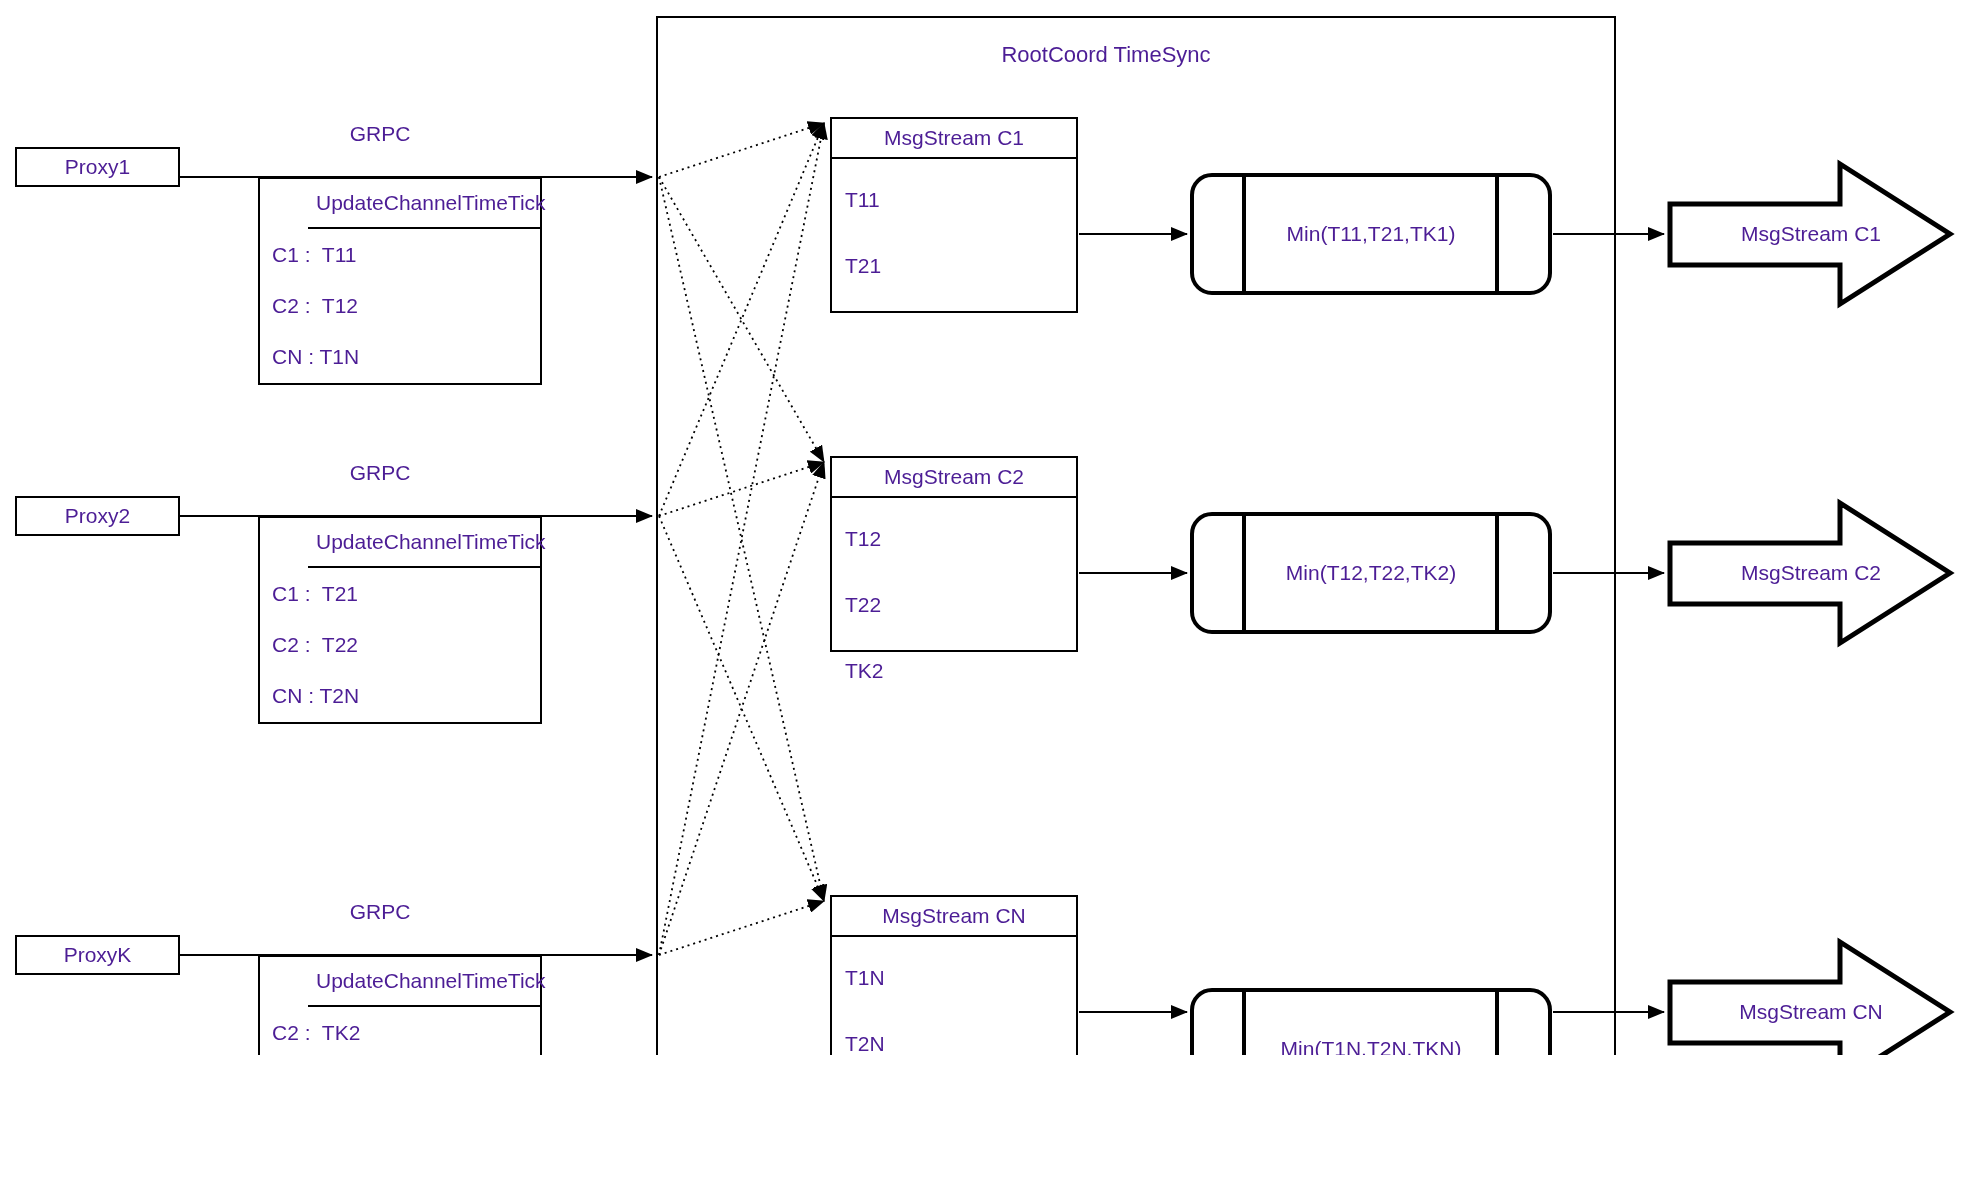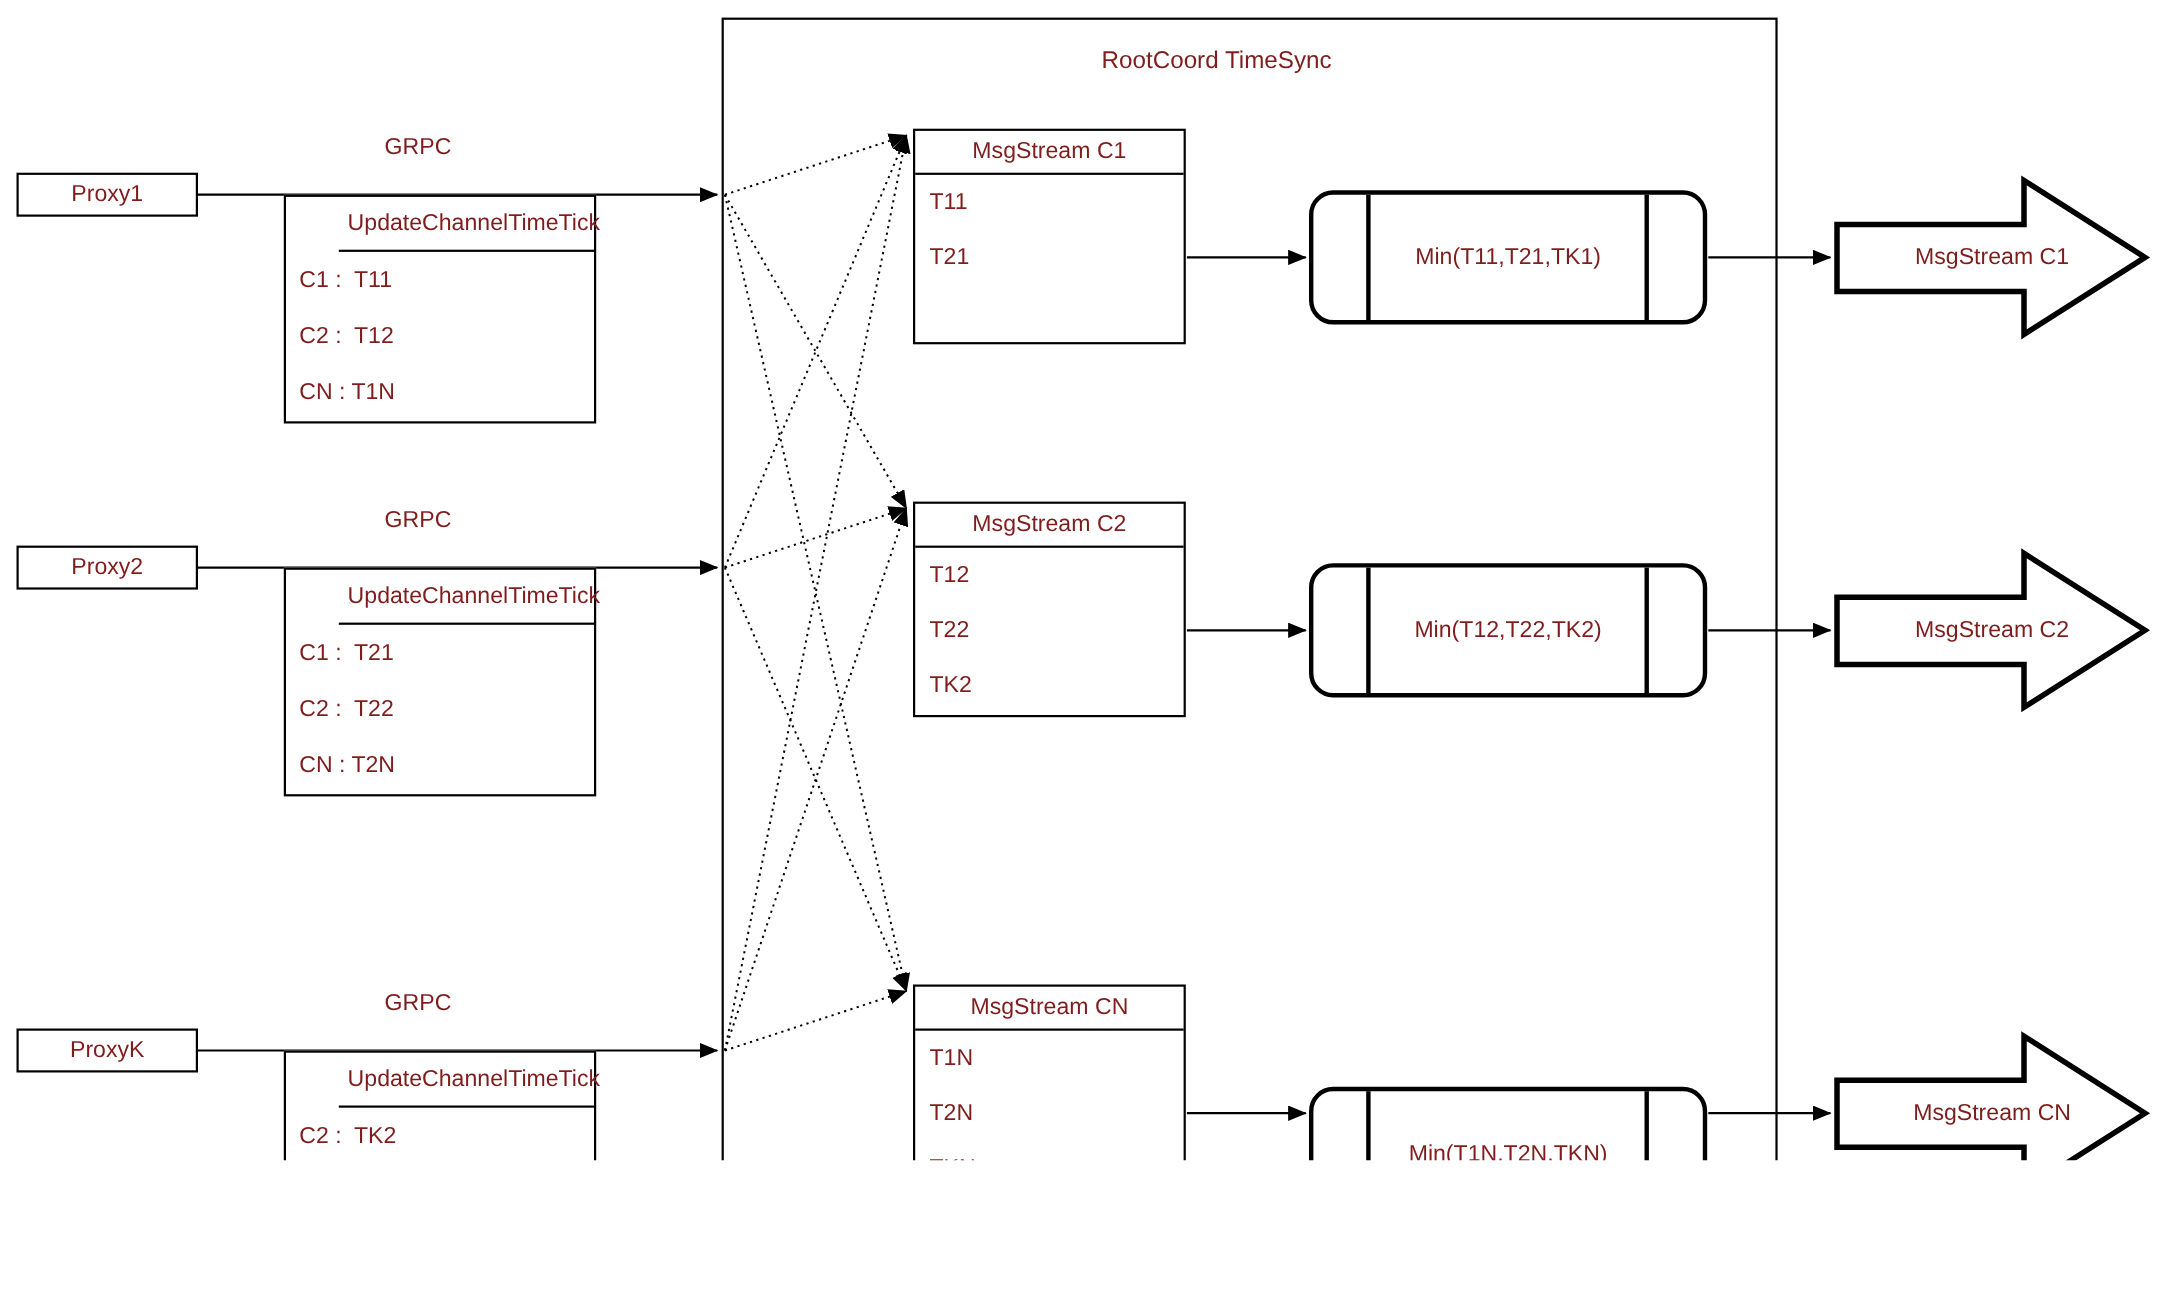--- a/index.html
+++ b/index.html
@@ -1,18 +1,18 @@
 <!DOCTYPE html>
 <html><head>
 <meta charset="utf-8">
 <style>
   html,body{margin:0;padding:0;background:#ffffff;}
   .canvas{
     position:relative;width:1969px;height:1055px;background:#ffffff;
-    font-family:"Liberation Sans", sans-serif;color:#7f1d1d;overflow:hidden;
+    font-family:"Liberation Sans", sans-serif;color:#4c1d95;overflow:hidden;
   }
   svg.wires{position:absolute;left:0;top:0;width:1969px;height:1183px;}
   .wire{stroke:#000;stroke-width:2;fill:none;}
   .wire-dotted{stroke:#000;stroke-width:1.8;stroke-dasharray:2 4;fill:none;}
   .blockarrow{fill:#ffffff;stroke:#000;stroke-width:5;stroke-linejoin:miter;}
   .proxy{
     position:absolute;left:15px;width:165px;height:40px;background:#fff;
     border:2.5px solid #000;box-sizing:border-box;
     display:flex;align-items:center;justify-content:center;font-size:21px;
   }
@@ -35,21 +35,21 @@
   .mstable{
     position:absolute;left:830px;width:248px;height:196px;background:#fff;
     border:2.5px solid #000;box-sizing:border-box;
   }
   .mstable .mhdr{
     height:40px;border-bottom:2.5px solid #000;box-sizing:border-box;
     display:flex;align-items:center;justify-content:center;font-size:21px;
   }
   .mstable .mrow{
     height:50px;display:flex;align-items:center;padding-left:13px;
-    font-size:21px;white-space:pre;
+    font-size:21px;white-space:pre;margin-top:16px;
   }
   .minbox{
     position:absolute;left:1190px;width:362px;height:122px;background:#fff;
     border:4.5px solid #000;border-radius:22px;box-sizing:border-box;
   }
   .min-div{position:absolute;top:0;bottom:0;width:3.5px;background:#000;}
   .min-lbl{
     position:absolute;left:0;top:0;right:0;bottom:0;
     display:flex;align-items:center;justify-content:center;font-size:21px;
   }
@@ -101,21 +101,21 @@
     <line class="wire" x1="1553" y1="1012" x2="1664" y2="1012" marker-end="url(#ah)"></line>
 
     <polygon class="blockarrow" points="1670,204 1840,204 1840,164 1950,234 1840,304 1840,265 1670,265"></polygon>
     <polygon class="blockarrow" points="1670,543 1840,543 1840,503 1950,573 1840,643 1840,604 1670,604"></polygon>
     <polygon class="blockarrow" points="1670,982 1840,982 1840,942 1950,1012 1840,1082 1840,1043 1670,1043"></polygon>
   </svg>
 
   <div class="rootrect"></div>
   <div class="roottitle">RootCoord TimeSync</div>
 
-  <div class="proxy" style="top:157px;">
+  <div class="proxy" style="top:147px;">
     <span>Proxy1</span>
   </div>
   <div class="grpc" style="top:121px;">GRPC</div>
   <div class="ttable" style="top:177px;">
     <div class="thdr">UpdateChannelTimeTick</div>
     <div class="trow">C1 :  T11</div>
     <div class="trow">C2 :  T12</div>
     <div class="trow">CN : T1N</div>
   </div>
   <div class="mstable" style="top:117px;">

